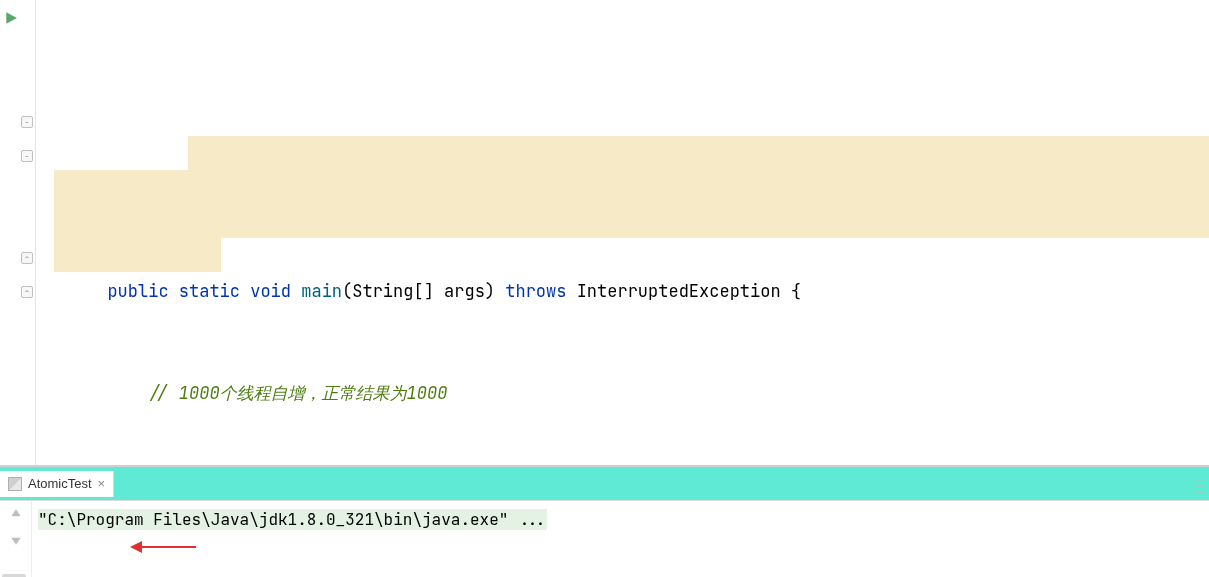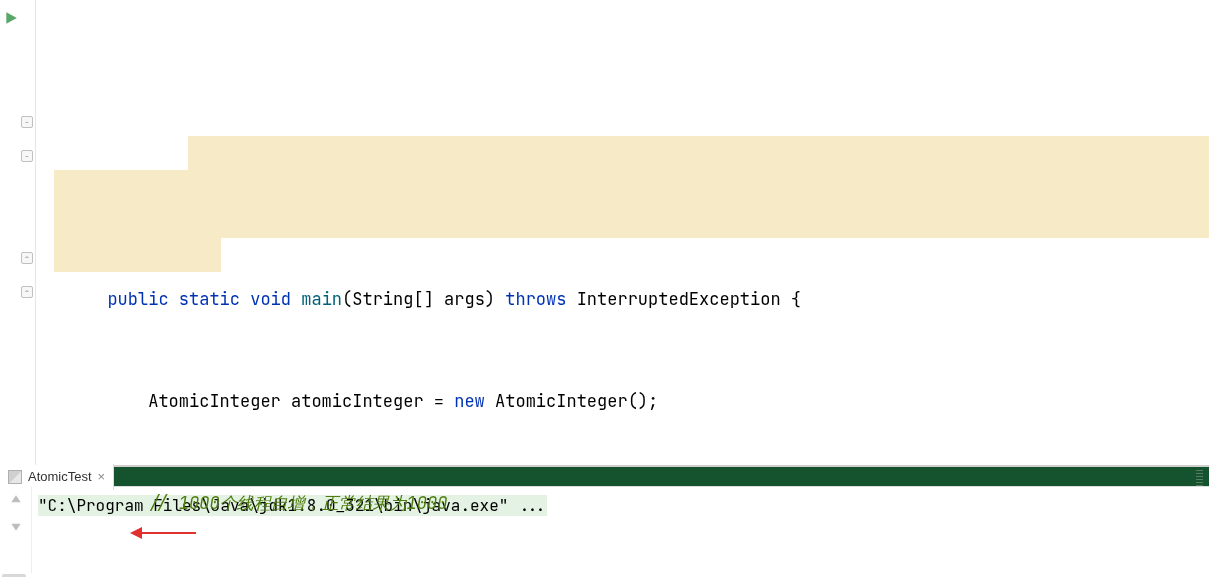--- a/index.html
+++ b/index.html
@@ -44,21 +44,21 @@
     border-radius: 2px;
     display: flex;
     align-items: center;
     justify-content: center;
     font-size: 8px;
     color: #888;
     line-height: 1;
   }
   .code {
     flex: 1;
-    padding-top: 10px;
+    padding-top: 2px;
     line-height: 34px;
     white-space: pre;
     position: relative;
   }
   .code-line {
     height: 34px;
     position: relative;
   }
   .hl-lambda-partial {
     position: absolute;
@@ -70,24 +70,24 @@
   .kw { color: #0033b3; }
   .mname { color: #00627A; }
   .comment { color: #4d7c0f; font-style: italic; }
   
   .run-panel {
     border-top: 2px solid #d0d0d0;
     height: 112px;
     background: #ffffff;
   }
   .tab-bar {
-    height: 20px;
-    display: flex;
-    align-items: center;
-    background: #14532d;
+    height: 34px;
+    display: flex;
+    align-items: center;
+    background: #5eead4;
     border-bottom: 1px solid #dcdcdc;
   }
   .tab {
     display: flex;
     align-items: center;
     gap: 6px;
     padding: 0 8px;
     height: 26px;
     background: #ffffff;
     border-right: 1px solid #dcdcdc;
@@ -154,21 +154,20 @@
     <div class="fold-marker" style="top:286px">⌃</div>
   </div>
   <div class="code">
     
     <div class="hl-lambda-partial" style="top:136px; left:152px; right:0;"></div>
     <div class="hl-lambda-partial" style="top:170px; left:18px; right:0;"></div>
     <div class="hl-lambda-partial" style="top:204px; left:18px; right:0;"></div>
     <div class="hl-lambda-partial" style="top:238px; left:18px; width:167px;"></div>
 
     <div class="code-line"><span class="code-text">       <span class="kw">public</span> <span class="kw">static</span> <span class="kw">void</span> <span class="mname">main</span>(<span>String</span><span>[] args)</span> <span class="kw">throws</span> <span>InterruptedException {</span></span></div>
-    <div class="code-line"><span class="code-text">           <span>AtomicInteger</span> <span>atomicInteger =</span> <span class="kw">new</span> <span>AtomicInteger</span><span>();</span></span></div>
     <div class="code-line"><span class="code-text">           <span class="comment">// 1000个线程自增，正常结果为1000</span></span></div>
     
     
     
     
     
     
     
     
     

